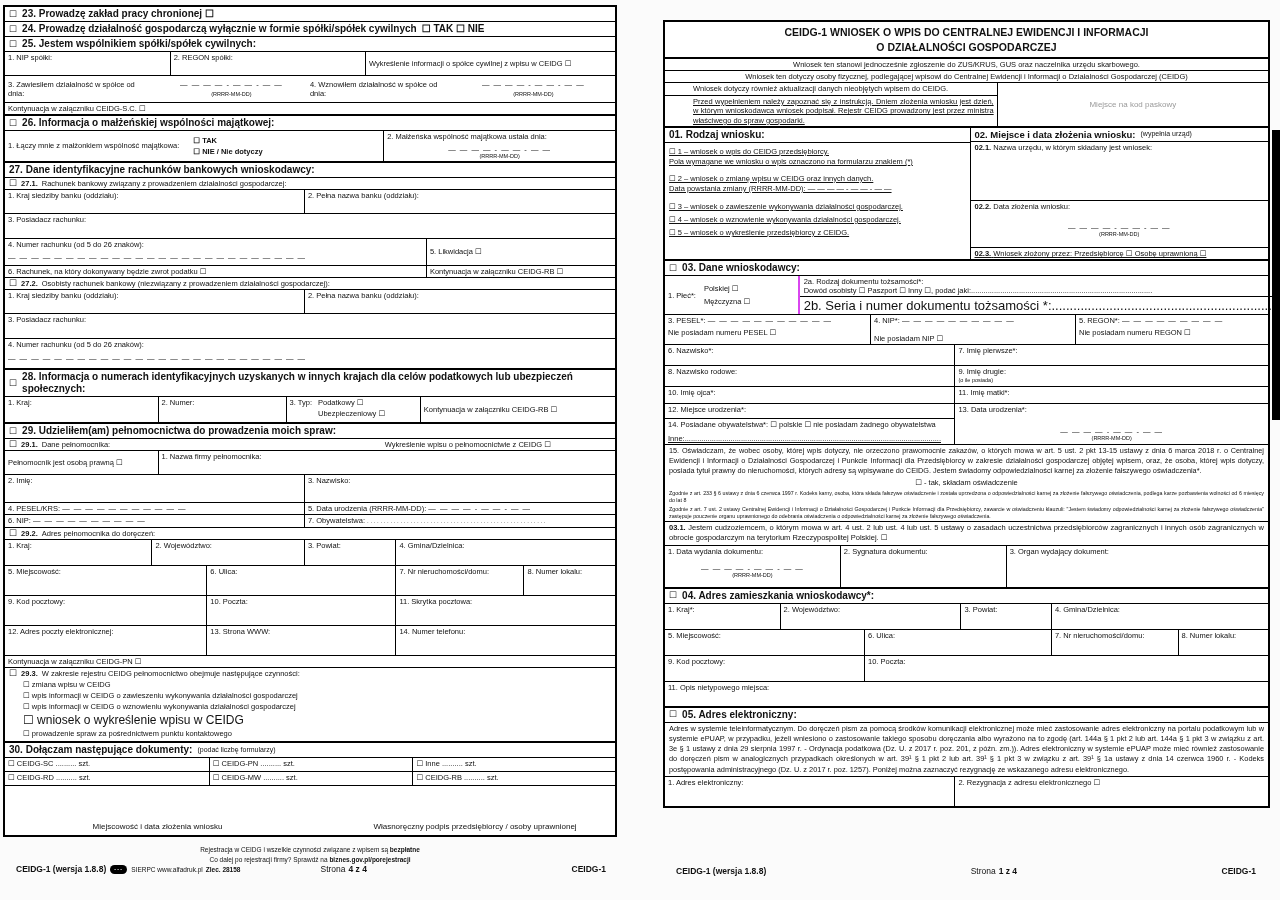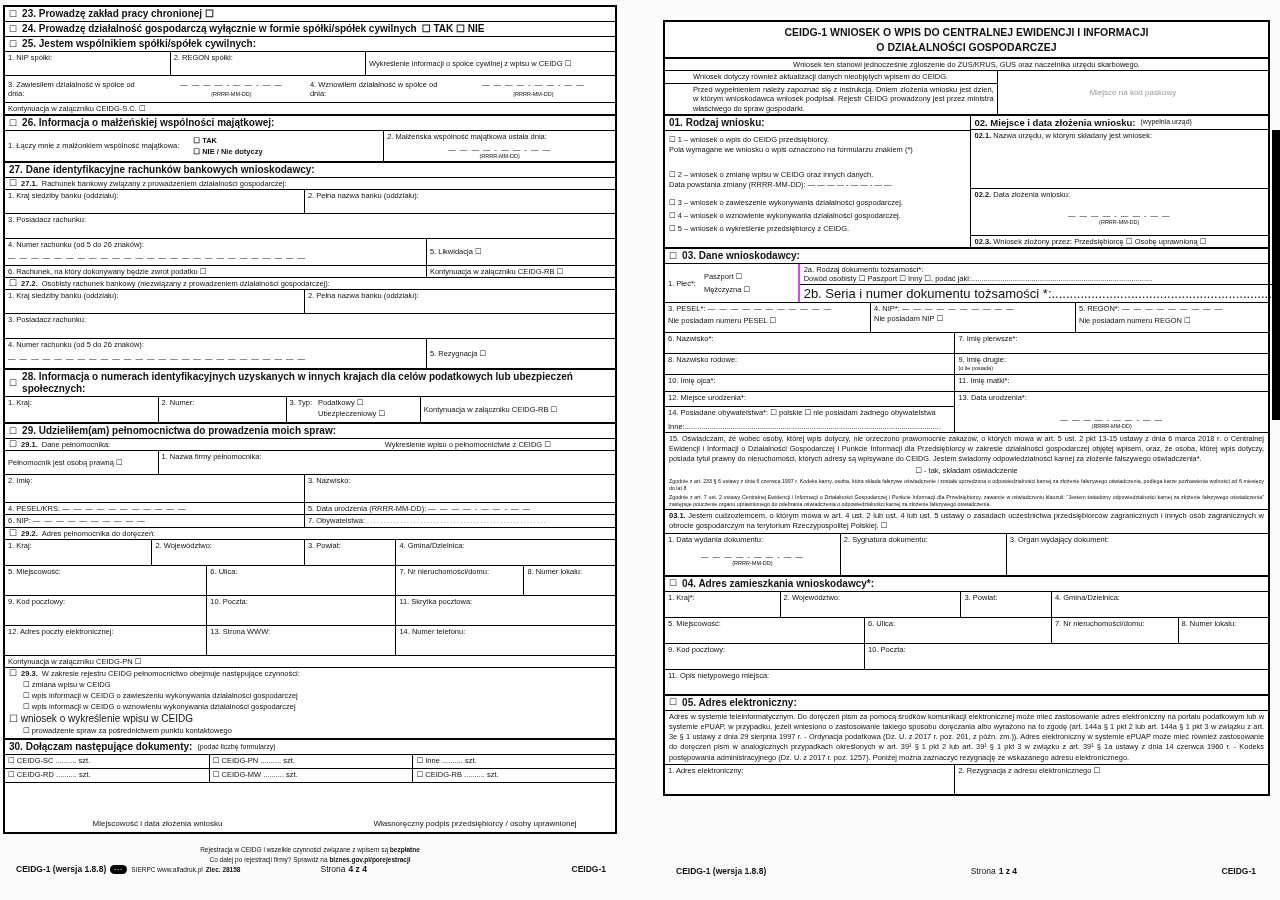--- a/index.html
+++ b/index.html
@@ -18,21 +18,21 @@
   .bp{font-weight:bold;}
   .cb{font-weight:normal;font-size:9px;line-height:1;}
   .note{font-weight:normal;font-size:7px;}
   .dash{font-size:7.5px;letter-spacing:1px;white-space:nowrap;}
   .fmt{font-size:5.5px;text-align:center;line-height:1;}
   .dstack{display:inline-block;text-align:center;}
   .tiny{font-size:5.3px;line-height:1.3;text-align:justify;padding:1px 4px;}
   .par{font-size:7.3px;text-align:justify;line-height:1.38;padding:1px 4px;}
   .gray{color:#9a9a9a;}
   .vcol{display:flex;flex-direction:column;box-sizing:border-box;}
-  .grow{flex:1;}
+  .grow{flex:1;text-decoration:underline;}
   .ctr{text-align:center;}
   .botlbl{display:flex;align-items:flex-end;justify-content:center;font-size:8px;padding-bottom:3px;}
   .footer{position:absolute;font-size:8.5px;display:flex;align-items:center;}
   .notes{position:absolute;text-align:center;font-size:6.5px;line-height:1.5;}
   .logo{display:inline-block;background:#000;color:#fff;border-radius:6px;font-size:6px;line-height:9px;padding:0 4px;font-weight:bold;letter-spacing:1px;}
   .bar{position:absolute;background:#000;}
   .item{margin:1px 0;}
 </style>
 </head>
 <body>
@@ -134,21 +134,20 @@
     <div class="c" style="flex:1">2. Pełna nazwa banku (oddziału):</div>
   </div>
   <div class="r" style="min-height:25px">
     <div class="c" style="flex:1">3. Posiadacz rachunku:</div>
   </div>
   <div class="r" style="min-height:30px">
     <div class="c" style="flex:0 0 69%">
       <div>4. Numer rachunku (od 5 do 26 znaków):</div>
       <div class="dash" style="margin-top:5px">— — —  — — — — — — — — — — — — — — — — — — — — — — —</div>
     </div>
-    <div class="c" style="flex:1;display:flex;align-items:center">5. Rezygnacja   ☐</div>
   </div>
 
   <div class="r th sec" style="min-height:28px">
     <span class="cb">☐</span>
     <span style="max-width:96%">28. Informacja o numerach identyfikacyjnych uzyskanych w innych krajach dla celów podatkowych lub ubezpieczeń społecznych:</span>
   </div>
   <div class="r" style="min-height:26px">
     <div class="c" style="flex:0 0 25%">1. Kraj:</div>
     <div class="c" style="flex:0 0 21%">2. Numer:</div>
     <div class="c" style="flex:0 0 22%;display:flex;gap:6px">
@@ -233,21 +232,21 @@
   </div>
   <div class="r vcol" style="padding-bottom:2px">
     <div class="sub" style="padding-left:4px">
       <span class="cb">☐</span>
       <span class="bp">29.3.</span>
       <span>W zakresie rejestru CEIDG pełnomocnictwo obejmuje następujące czynności:</span>
     </div>
     <div class="item" style="padding-left:18px;font-size:7.5px">☐ zmiana wpisu w CEIDG</div>
     <div class="item" style="padding-left:18px;font-size:7.5px">☐ wpis informacji w CEIDG o zawieszeniu wykonywania działalności gospodarczej</div>
     <div class="item" style="padding-left:18px;font-size:7.5px">☐ wpis informacji w CEIDG o wznowieniu wykonywania działalności gospodarczej</div>
-    <div class="item" style="padding-left:4px;font-size:10px">☐ wniosek o wykreślenie wpisu w CEIDG</div>
+    <div class="item" style="padding-left:18px;font-size:12px">☐ wniosek o wykreślenie wpisu w CEIDG</div>
     <div class="item" style="padding-left:18px;font-size:7.5px">☐ prowadzenie spraw za pośrednictwem punktu kontaktowego</div>
   </div>
 
   <div class="r th sec">
     <span>30. Dołączam następujące dokumenty:</span>
     <span class="note">(podać liczbę formularzy)</span>
   </div>
   <div class="r" style="min-height:14px">
     <div class="c" style="flex:0 0 33.4%">☐ CEIDG-SC .......... szt.</div>
     <div class="c" style="flex:0 0 33.4%">☐ CEIDG-PN .......... szt.</div>
@@ -285,34 +284,35 @@
   <b style="margin-left:auto">CEIDG-1</b>
 </div>
 
 <div class="page" id="pageR">
 
   <div class="r vcol ctr" style="padding:3px 2px;font-weight:bold;font-size:10.5px;line-height:1.4">
     <span>CEIDG-1 WNIOSEK O WPIS DO CENTRALNEJ EWIDENCJI I INFORMACJI</span>
     <span>O DZIAŁALNOŚCI GOSPODARCZEJ</span>
   </div>
   <div class="r th ctr" style="display:block;font-size:7.5px;padding:1px 2px">Wniosek ten stanowi jednocześnie zgłoszenie do ZUS/KRUS, GUS oraz naczelnika urzędu skarbowego.</div>
+  <div class="r ctr" style="display:block;font-size:7.5px;padding:1px 2px">Wniosek ten dotyczy osoby fizycznej, podlegającej wpisowi do Centralnej Ewidencji i Informacji o Działalności Gospodarczej (CEIDG)</div>
   <div class="r">
     <div class="vcol" style="flex:0 0 55%">
       <div class="c nb" style="border-bottom:1px solid #000">Wniosek dotyczy również aktualizacji danych nieobjętych wpisem do CEIDG.</div>
       <div class="c nb grow" style="text-align:justify">Przed wypełnieniem należy zapoznać się z instrukcją. Dniem złożenia wniosku jest dzień, w którym wnioskodawca wniosek podpisał. Rejestr CEIDG prowadzony jest przez ministra właściwego do spraw gospodarki.</div>
     </div>
     <div class="c gray" style="flex:1;display:flex;align-items:center;justify-content:center;font-size:8px">Miejsce na kod paskowy</div>
   </div>
 
   <div class="r th">
     <div class="vcol" style="flex:0 0 50.5%">
       <div class="sec">01. Rodzaj wniosku:</div>
       <div style="border-top:1px solid #000;padding:3px 4px;font-size:7.5px" class="grow">
         <div class="item">☐ 1 – wniosek o wpis do CEIDG przedsiębiorcy.</div>
-        <div class="item" style="margin-bottom:16px">Pola wymagane we wniosku o wpis oznaczono na formularzu znakiem (*)</div>
+        <div class="item" style="margin-bottom:8px">Pola wymagane we wniosku o wpis oznaczono na formularzu znakiem (*)</div>
         <div class="item">☐ 2 – wniosek o zmianę wpisu w CEIDG oraz innych danych.</div>
         <div class="item" style="margin-bottom:9px">Data powstania zmiany (RRRR-MM-DD):  — — — —  -  — —  -  — —</div>
         <div class="item" style="margin-bottom:4px">☐ 3 – wniosek o zawieszenie wykonywania działalności gospodarczej.</div>
         <div class="item" style="margin-bottom:4px">☐ 4 – wniosek o wznowienie wykonywania działalności gospodarczej.</div>
         <div class="item">☐ 5 – wniosek o wykreślenie przedsiębiorcy z CEIDG.</div>
       </div>
     </div>
     <div class="vcol" style="flex:1;border-left:1px solid #000">
       <div class="sec" style="font-size:9.5px">
         <span>02. Miejsce i data złożenia wniosku:</span>
@@ -338,40 +338,40 @@
   </div>
 
   <div class="r th sec">
     <span class="cb">☐</span>
     <span>03. Dane wnioskodawcy:</span>
   </div>
   <div class="r">
     <div class="c" style="flex:0 0 22%;display:flex;gap:8px;align-items:center">
       <span>1. Płeć*:</span>
       <span class="vcol" style="gap:3px">
-        <span>Paszport ☐</span>
+        <span>Polskiej ☐</span>
         <span>Mężczyzna ☐</span>
       </span>
     </div>
     <div class="vcol" style="flex:1;border-left:2px solid #d946ef">
       <div style="padding:1px 4px;font-size:7.5px;border-bottom:1px solid #000">
         <div>2a. Rodzaj dokumentu tożsamości*:</div>
         <div style="white-space:nowrap;overflow:hidden">Dowód osobisty ☐    Paszport ☐    Inny ☐, podać jaki:.......................................................................................</div>
       </div>
       <div style="padding:1px 4px;font-size:13px;white-space:nowrap;overflow:hidden">2b. Seria i numer dokumentu tożsamości *:.................................................................................................................................</div>
     </div>
   </div>
   <div class="r" style="min-height:30px">
     <div class="c" style="flex:0 0 34%">
       <div><span>3. PESEL*:</span> <span class="dash">— — — — — — — — — — —</span></div>
       <div style="margin-top:2px">Nie posiadam numeru PESEL ☐</div>
     </div>
     <div class="c" style="flex:0 0 34%">
       <div><span>4. NIP*:</span> <span class="dash">— — — — — — — — — —</span></div>
-      <div style="margin-top:0">Nie posiadam NIP ☐</div>
+      <div style="margin-top:8px">Nie posiadam NIP ☐</div>
     </div>
     <div class="c" style="flex:1">
       <div><span>5. REGON*:</span> <span class="dash">— — — — — — — — —</span></div>
       <div style="margin-top:2px">Nie posiadam numeru REGON ☐</div>
     </div>
   </div>
   <div class="r" style="min-height:21px">
     <div class="c" style="flex:0 0 48%">6. Nazwisko*:</div>
     <div class="c" style="flex:1">7. Imię pierwsze*:</div>
   </div>

